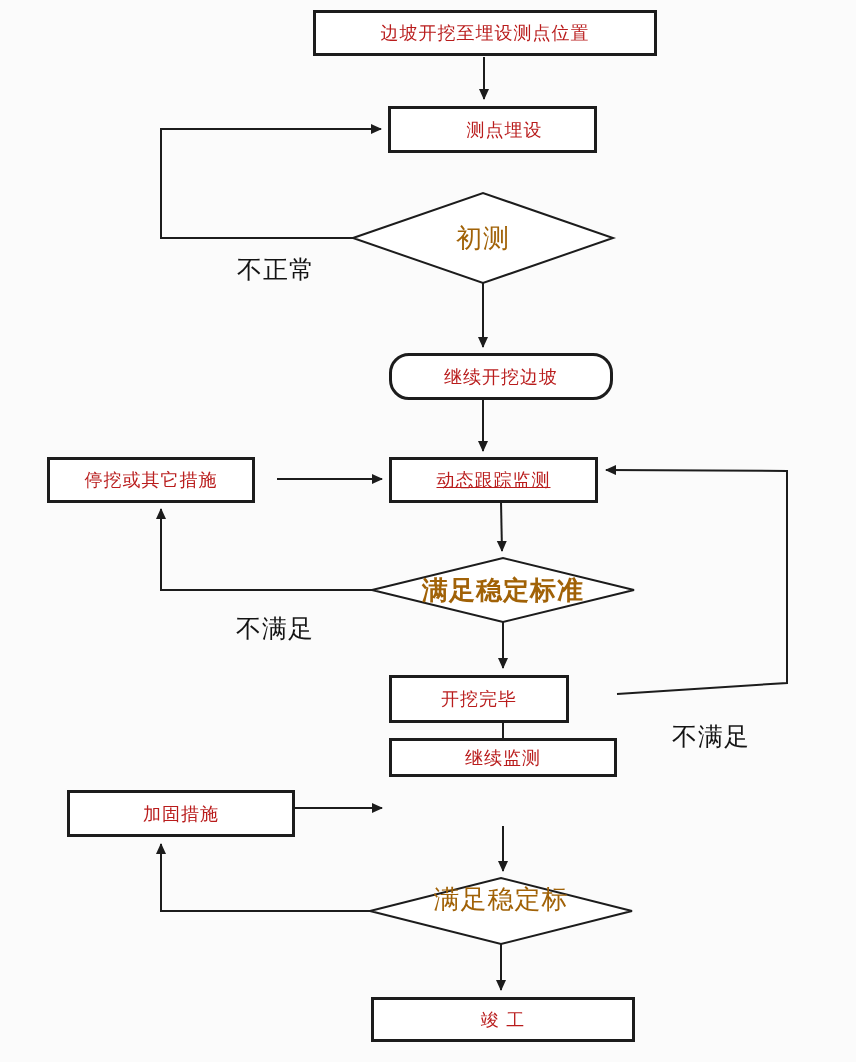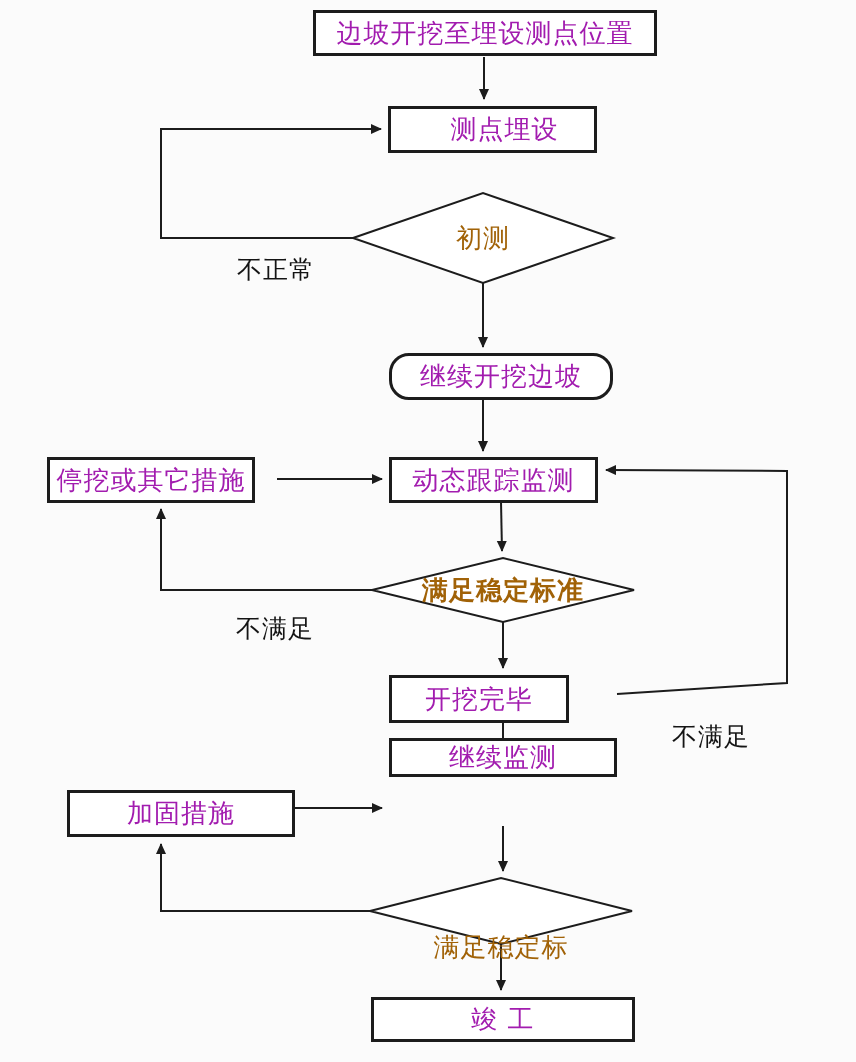--- a/index.html
+++ b/index.html
@@ -17,23 +17,23 @@
     width: 856px; height: 1062px;
   }
   .node {
     position: absolute;
     box-sizing: border-box;
     background: #ffffff;
     border: 3px solid #1c1c1c;
     display: flex;
     align-items: center;
     justify-content: center;
-    font-size: 26px;
+    font-size: 18px;
     letter-spacing: 1px;
-    color: #a21caf;
+    color: #b91c1c;
     white-space: nowrap;
   }
   .diamond-label {
     position: absolute;
     display: flex;
     align-items: center;
     justify-content: center;
     font-size: 26px;
     letter-spacing: 1px;
     color: #a16207;
@@ -95,37 +95,37 @@
     <polygon points="372,590 503,558 634,590 503,622" fill="#ffffff" stroke="#1c1c1c" stroke-width="2"></polygon>
     <polygon points="370,911 501,878 632,911 501,944" fill="#ffffff" stroke="#1c1c1c" stroke-width="2"></polygon>
   </svg>
 
   <div class="node" style="left:313px; top:10px; width:344px; height:46px;">边坡开挖至埋设测点位置</div>
 
   <div class="node" style="left:388px; top:106px; width:209px; height:47px;padding-left:24px;">测点埋设</div>
 
   <div class="node" style="left:389px; top:353px; width:224px; height:47px;border-radius:20px;">继续开挖边坡</div>
 
-  <div class="node" style="left:389px; top:457px; width:209px; height:46px;">动态跟踪监测</div>
+  <div class="node" style="left:389px; top:457px; width:209px; height:46px;text-decoration:underline;">动态跟踪监测</div>
 
   <div class="node" style="left:47px; top:457px; width:208px; height:46px;">停挖或其它措施</div>
 
   <div class="node" style="left:389px; top:675px; width:180px; height:48px;">开挖完毕</div>
 
   <div class="node" style="left:389px; top:738px; width:228px; height:39px;">继续监测</div>
 
   <div class="node" style="left:67px; top:790px; width:228px; height:47px;">加固措施</div>
 
   <div class="node" style="left:371px; top:997px; width:264px; height:45px;">竣 工</div>
 
   <div class="diamond-label" style="left:353px; top:193px; width:260px; height:90px;">初测</div>
 
   <div class="diamond-label" style="left:372px; top:558px; width:262px; height:64px;font-weight:bold;">满足稳定标准</div>
 
-  <div class="diamond-label" style="left:370px; top:914px; width:262px; height:66px;">满足稳定标</div>
+  <div class="diamond-label" style="left:370px; top:866px; width:262px; height:66px;">满足稳定标</div>
 
   <div class="edge-label" style="left:216px; top:254px; width:120px; height:30px;">不正常</div>
 
   <div class="edge-label" style="left:215px; top:613px; width:120px; height:30px;">不满足</div>
 
   <div class="edge-label" style="left:651px; top:721px; width:120px; height:30px;">不满足</div>
 
 </div>
 
 </body></html>

